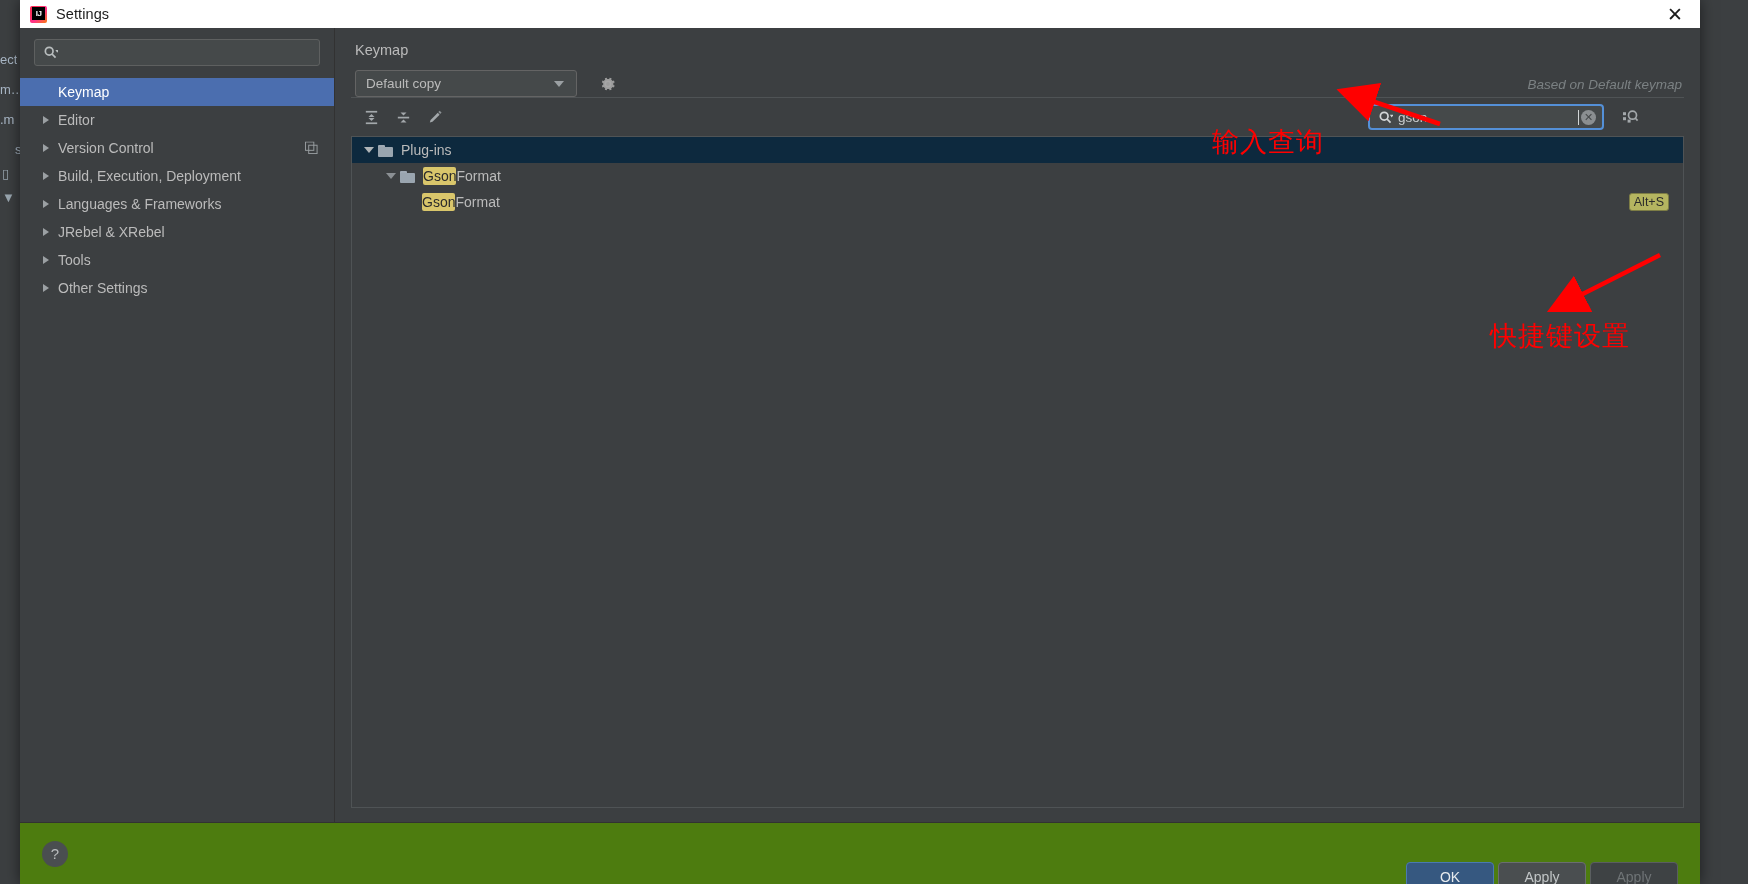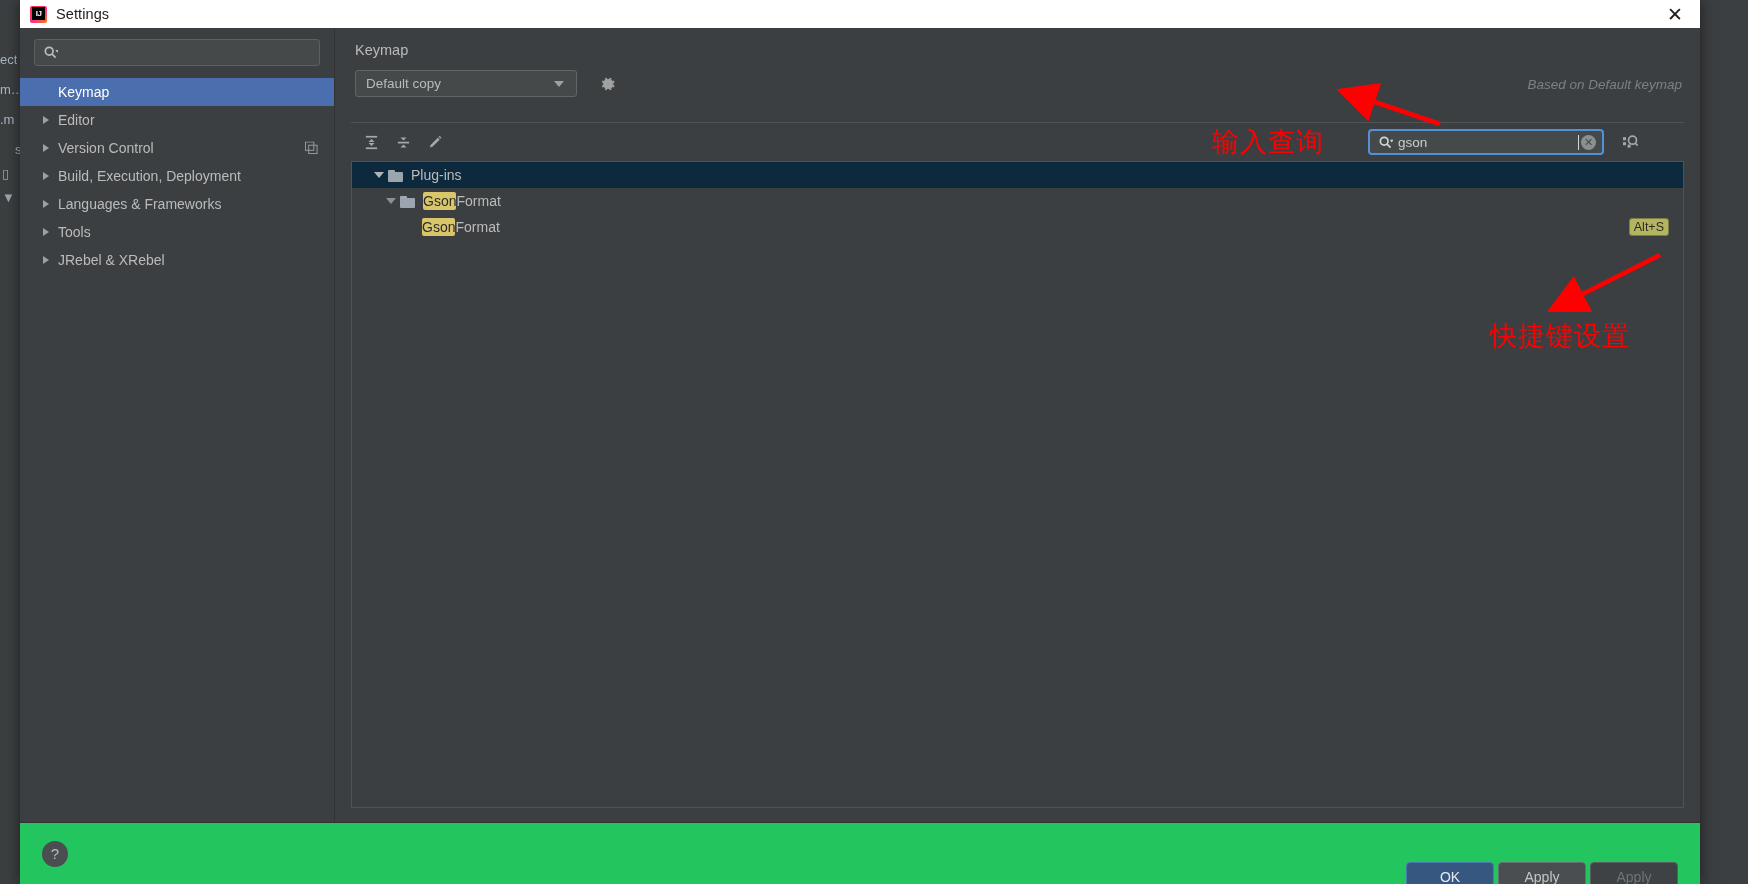--- a/index.html
+++ b/index.html
@@ -59,21 +59,21 @@
     white-space: nowrap;
   }
 
   
   .dialog {
     position: absolute;
     left: 20px;
     top: 0;
     width: 1680px;
     height: 884px;
-    background: #22c55e;
+    background: #4d7c0f;
     box-shadow: 0 0 14px rgba(0,0,0,0.55);
     display: flex;
     flex-direction: column;
   }
 
   .titlebar {
     height: 28px;
     background: #ffffff;
     display: flex;
     align-items: center;
@@ -218,21 +218,21 @@
     box-sizing: border-box;
   }
   .main-title {
     color: #bbbbbb;
     font-size: 14.5px;
     margin: 4px 0 12px 4px;
   }
   .keymap-row {
     display: flex;
     align-items: center;
-    margin-bottom: 25px;
+    margin-bottom: 0;
     position: relative;
   }
   .combo {
     width: 222px;
     height: 27px;
     background: #45494a;
     border: 1px solid #646464;
     border-radius: 3px;
     display: flex;
     align-items: center;
@@ -561,25 +561,29 @@
         <div class="side-item">
           <span class="side-arrow has"></span>
           <span class="side-label">Build, Execution, Deployment</span>
         </div>
         <div class="side-item">
           <span class="side-arrow has"></span>
           <span class="side-label">Languages &amp; Frameworks</span>
         </div>
         <div class="side-item">
           <span class="side-arrow has"></span>
-          <span class="side-label">Tools</span>
+          <span class="side-label">JRebel &amp; XRebel</span>
         </div>
         <div class="side-item">
           <span class="side-arrow has"></span>
-          <span class="side-label">JRebel &amp; XRebel</span>
+          <span class="side-label">Tools</span>
+        </div>
+        <div class="side-item">
+          <span class="side-arrow has"></span>
+          <span class="side-label">Other Settings</span>
         </div>
       </div>
 
       <div class="main">
         <div class="main-title">Keymap</div>
 
         <div class="keymap-row">
           <div class="combo">
             <span class="combo-label">Default copy</span>
             <span class="combo-caret"></span>
@@ -638,21 +642,21 @@
                 <rect x="3" y="5.2" width="3" height="3" fill="#a3a8ab"></rect>
                 <rect x="3" y="10.2" width="3" height="3" fill="#a3a8ab"></rect>
                 <rect x="7.6" y="12.6" width="3" height="3" fill="#a3a8ab"></rect>
               </svg>
             </span>
           </div>
         </div>
 
         <div class="tree">
 
-          <div class="tree-row selected" style="padding-left:20px;">
+          <div class="tree-row selected" style="padding-left:10px;">
             <span class="t-arrow down"></span>
             <span class="folder-icon"></span>
             <span>Plug-ins</span>
           </div>
 
           <div class="tree-row" style="padding-left:32px;">
             <span class="t-arrow down dim"></span>
             <span class="folder-icon"></span>
             <span><span class="hl">Gson</span><span>Format</span></span>
           </div>

